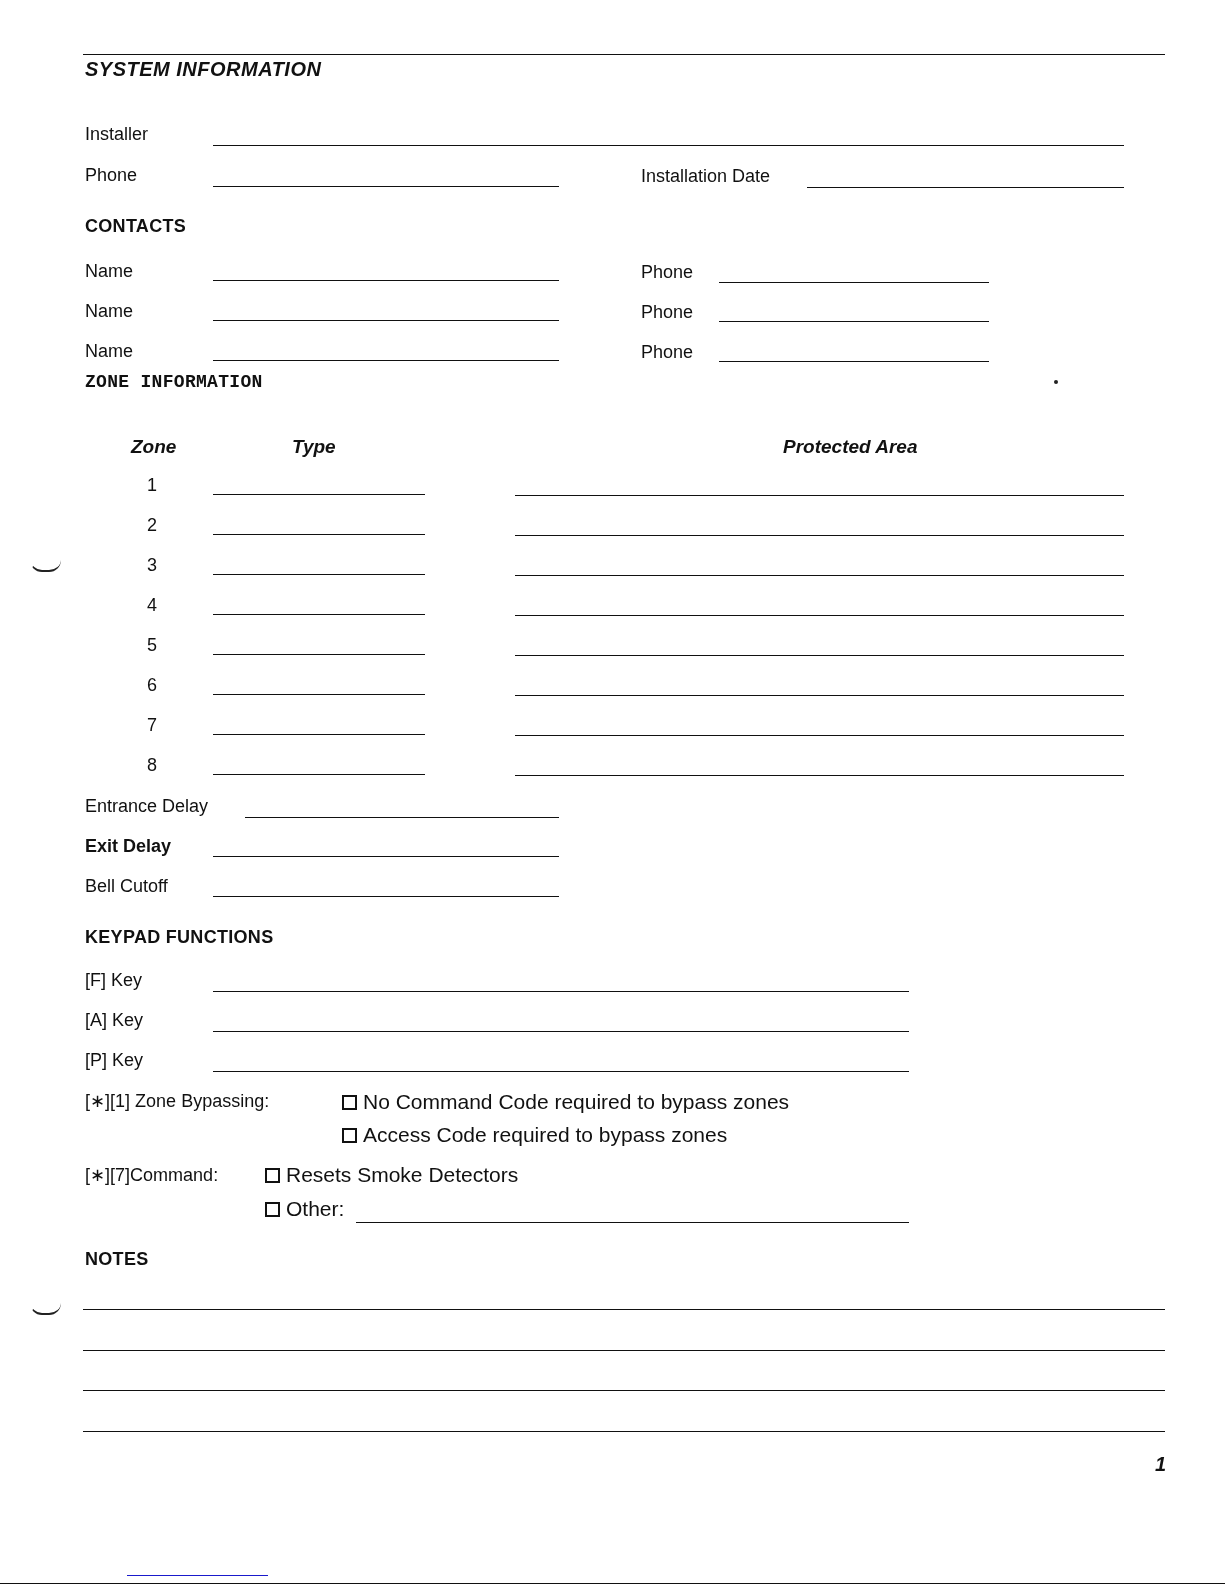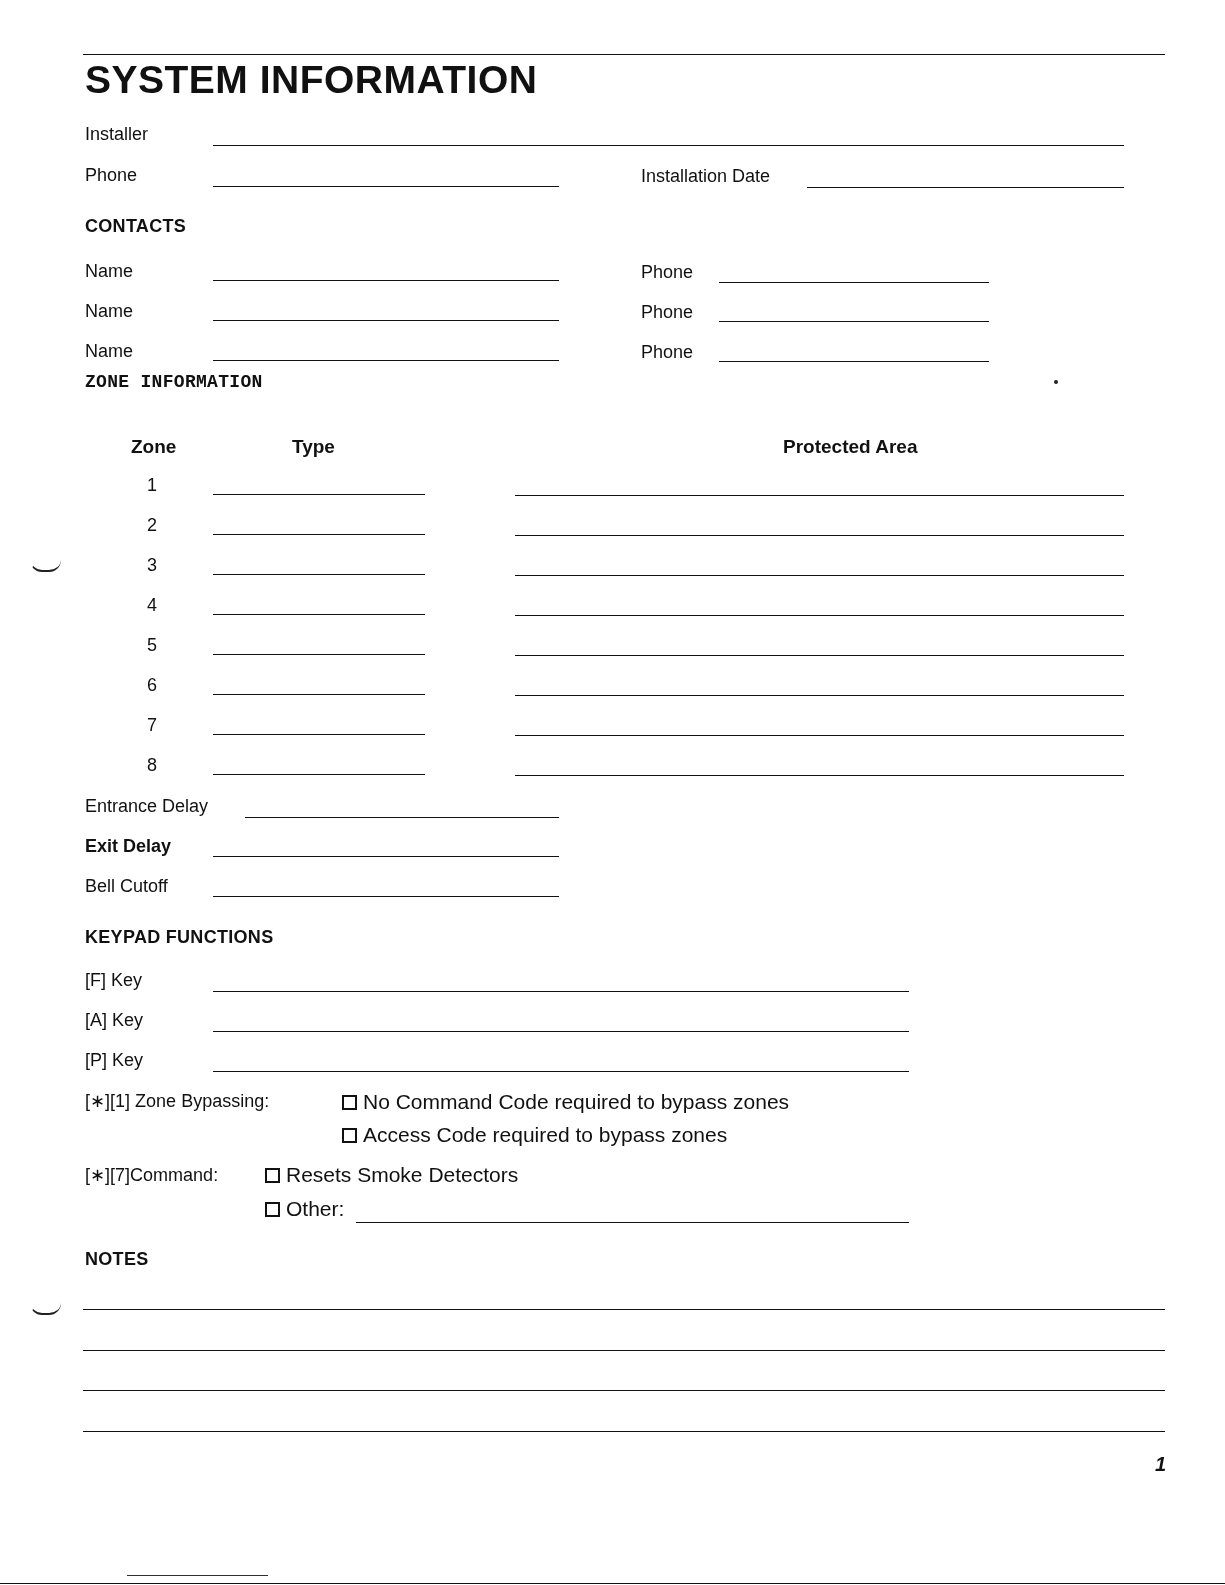--- a/index.html
+++ b/index.html
@@ -3,23 +3,23 @@
 <meta charset="utf-8">
 <style>
   html, body { margin: 0; padding: 0; background: #ffffff; }
   body {
     width: 1225px; height: 1585px; position: relative; overflow: hidden;
     font-family: "Liberation Sans", sans-serif; color: #111;
   }
   .abs { position: absolute; }
   .rule { position: absolute; height: 0; border-top: 1.6px solid #111; }
   .label { position: absolute; font-size: 18px; line-height: 24px; white-space: nowrap; }
-  .h1 { position: absolute; font-size: 39px; font-weight: 900; letter-spacing: 0.5px; }
+  .h1 { position: absolute; font-size: 20px; font-weight: 900; font-style: italic; letter-spacing: 0.5px; }
   .h2 { position: absolute; font-size: 18px; font-weight: 900; letter-spacing: 0.3px; }
-  .colhead { position: absolute; font-size: 19px; font-weight: 700; }
+  .colhead { position: absolute; font-size: 19px; font-weight: 700; font-style: italic; }
   .box { display: inline-block; width: 15px; height: 15px; border: 2px solid #111; box-sizing: border-box; vertical-align: -1px; margin-right: 6px; }
   .cb { position: absolute; font-size: 21px; line-height: 24px; white-space: nowrap; }
   .mark { position: absolute; width: 30px; height: 10px; border-bottom: 2px solid #222; border-left: 1px solid transparent; border-radius: 0 0 20px 20px; }
   .link-underline { position: absolute; height: 0; border-top: 1.5px solid #1a1acc; }
 </style>
 </head>
 <body>
 
 <div class="rule" style="left:83px; top:54px; width:1082px;"></div>
 <div class="h1" style="left:85px; top:58px;">SYSTEM INFORMATION</div>

